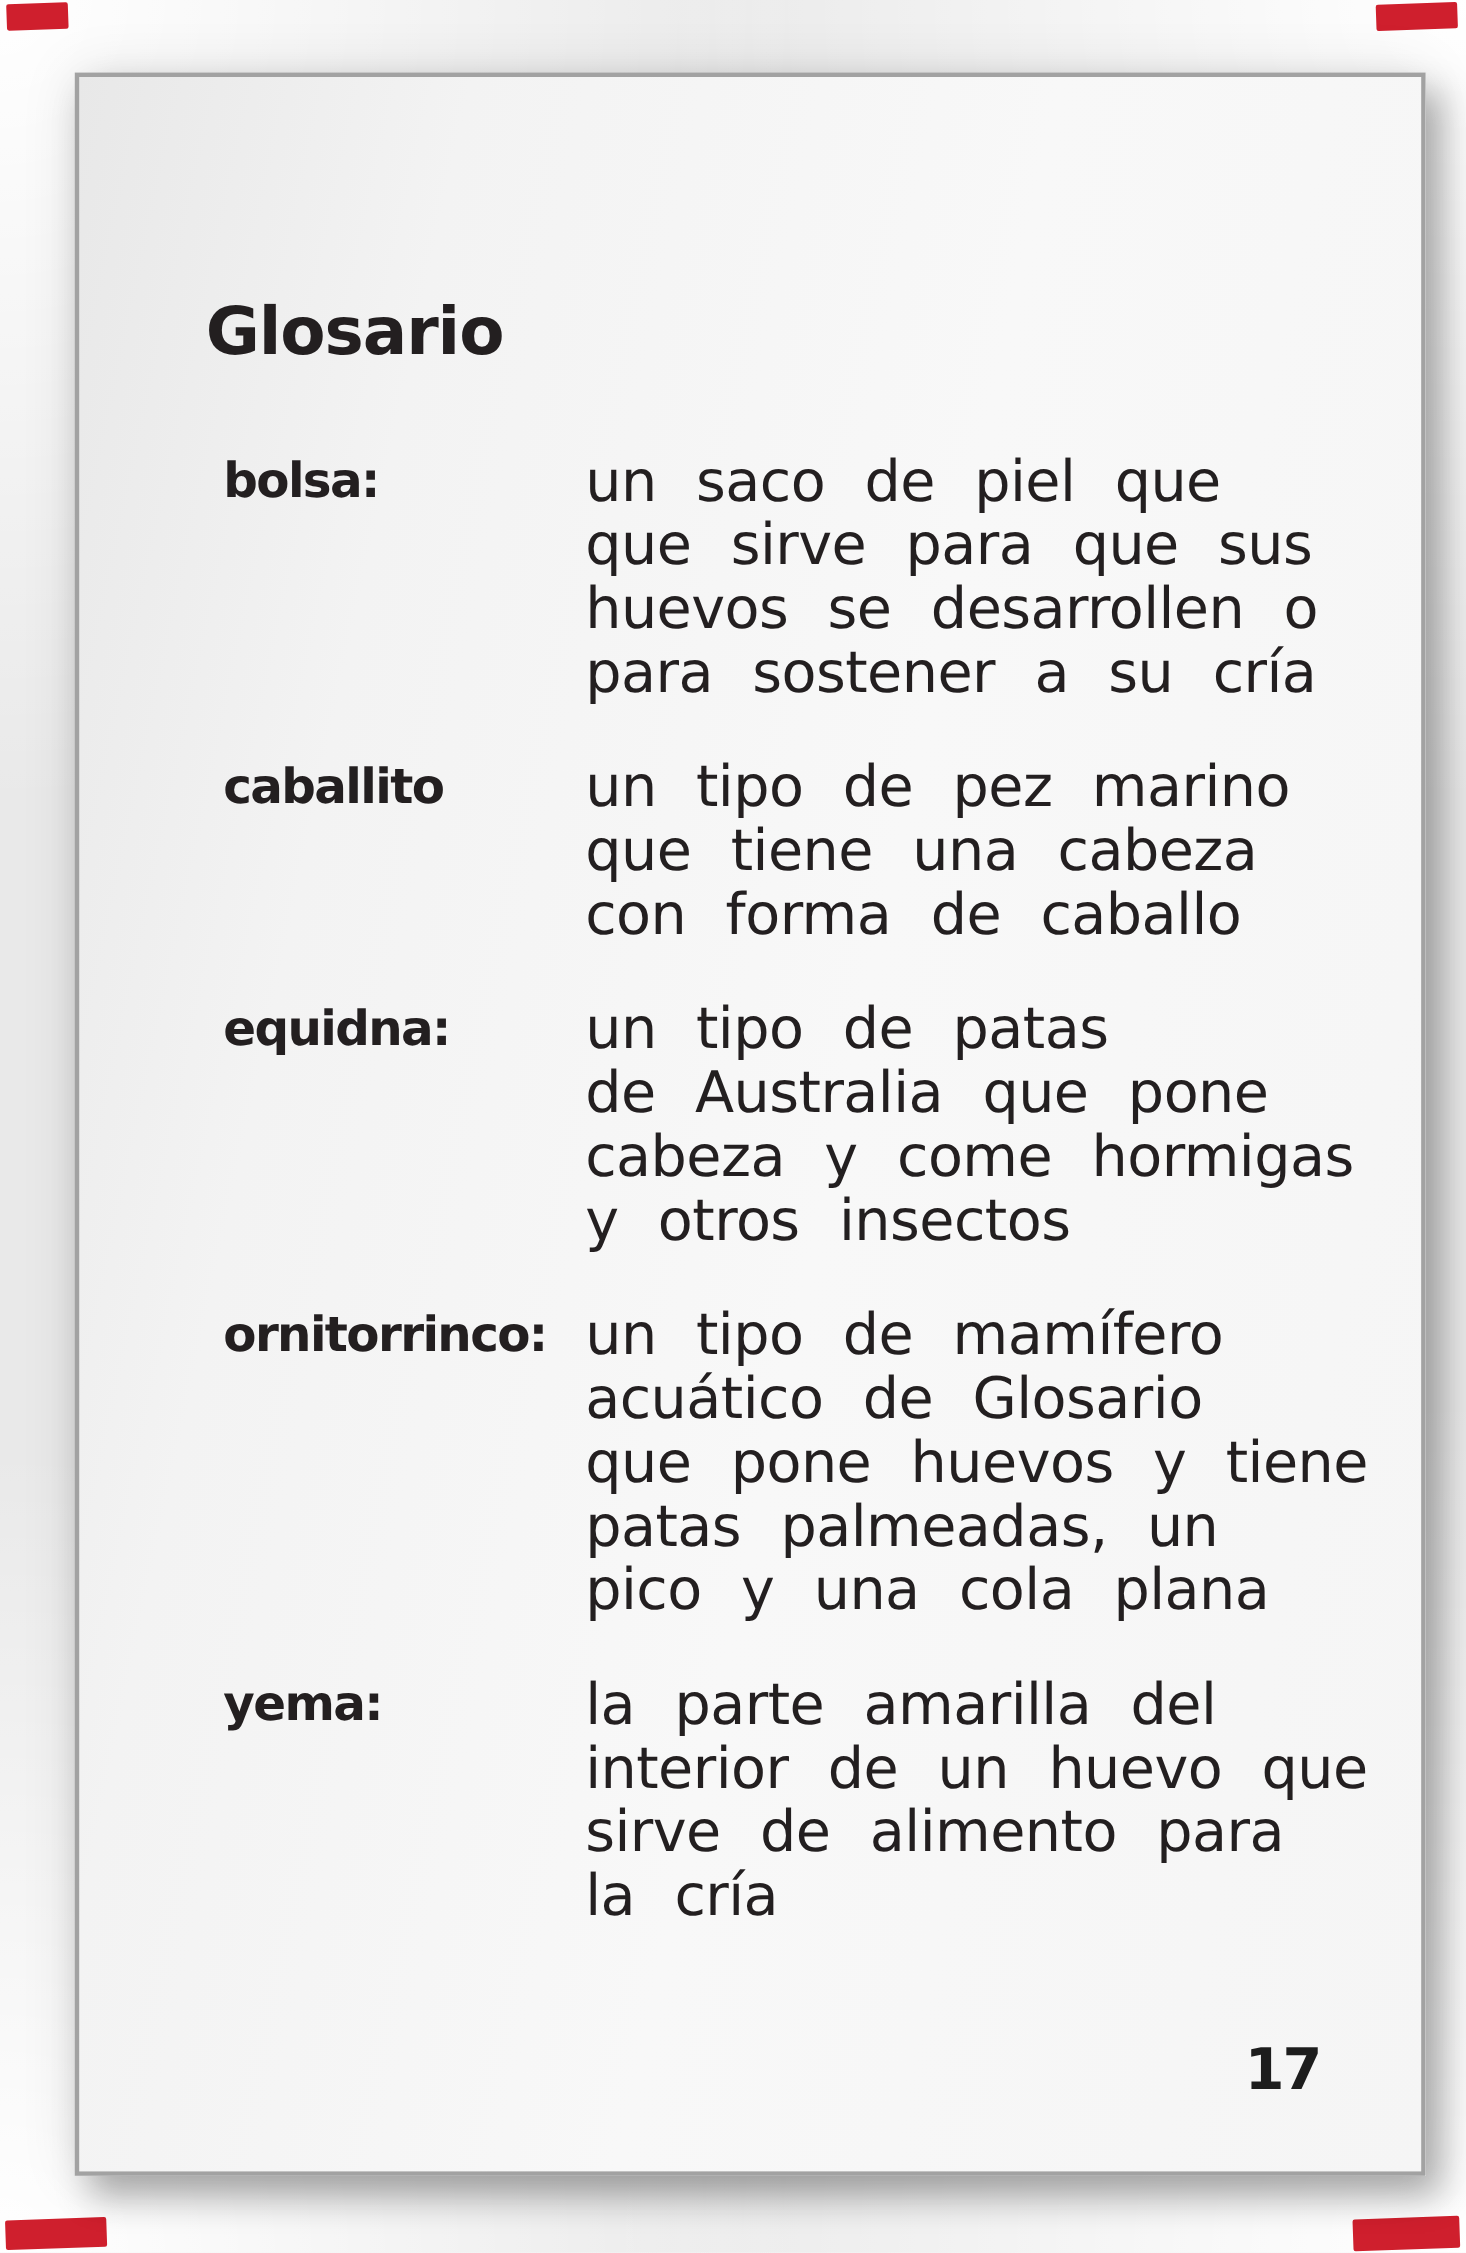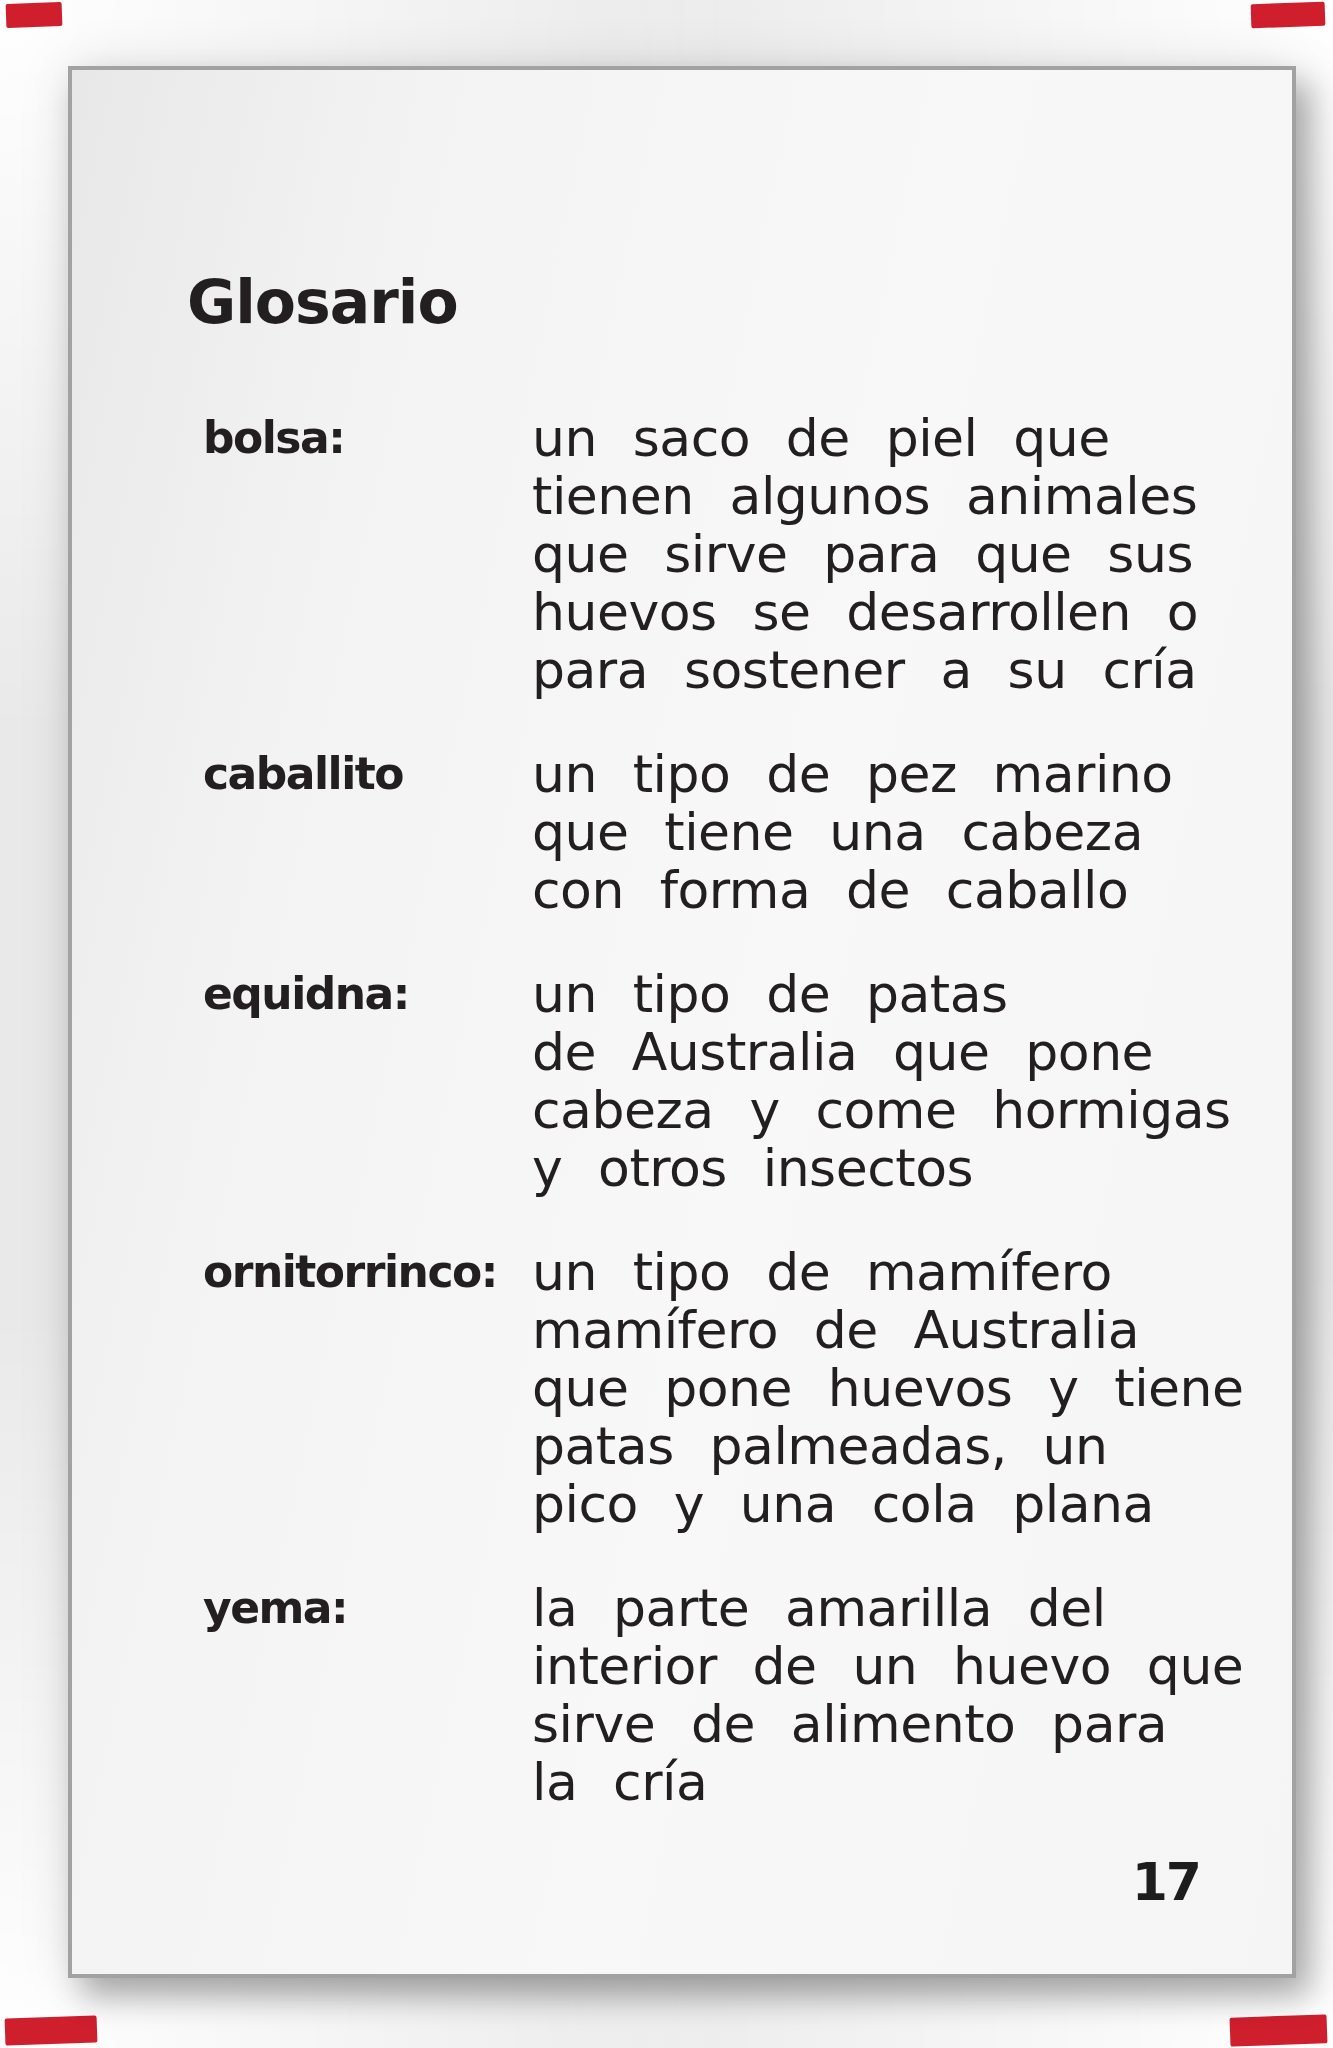--- a/index.html
+++ b/index.html
@@ -91,21 +91,20 @@
 
 <div class="sheet">
   <div class="page-title">Glosario</div>
   <div class="glossary">
   <div class="entry">
     <div class="term">
           <div class="line">bolsa:</div>
         </div>
     <div class="definition">
           <div class="line">un saco de piel que</div>
-          <div class="line">tienen algunos animales</div>
           <div class="line">que sirve para que sus</div>
           <div class="line">huevos se desarrollen o</div>
           <div class="line">para sostener a su cría</div>
         </div>
   </div>
 
   <div class="entry">
     <div class="term">
           <div class="line">caballito</div>
         </div>
@@ -127,21 +126,21 @@
           <div class="line">y otros insectos</div>
         </div>
   </div>
 
   <div class="entry">
     <div class="term">
           <div class="line">ornitorrinco:</div>
         </div>
     <div class="definition">
           <div class="line">un tipo de mamífero</div>
-          <div class="line">mamífero de Australia</div>
+          <div class="line">acuático de Glosario</div>
           <div class="line">que pone huevos y tiene</div>
           <div class="line">patas palmeadas, un</div>
           <div class="line">pico y una cola plana</div>
         </div>
   </div>
 
   <div class="entry">
     <div class="term">
           <div class="line">yema:</div>
         </div>

